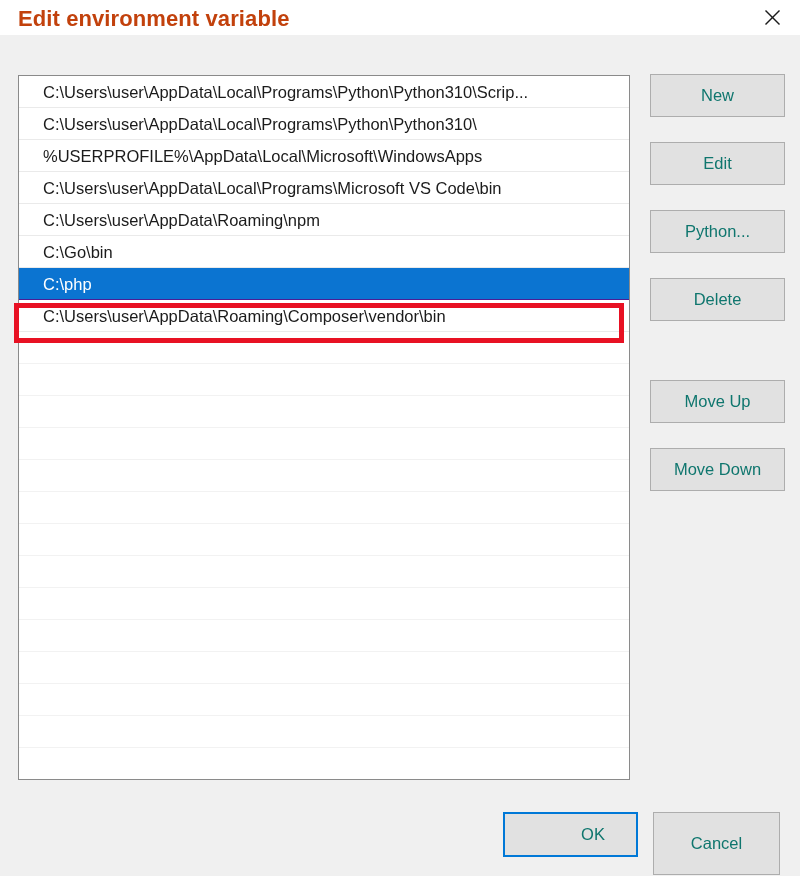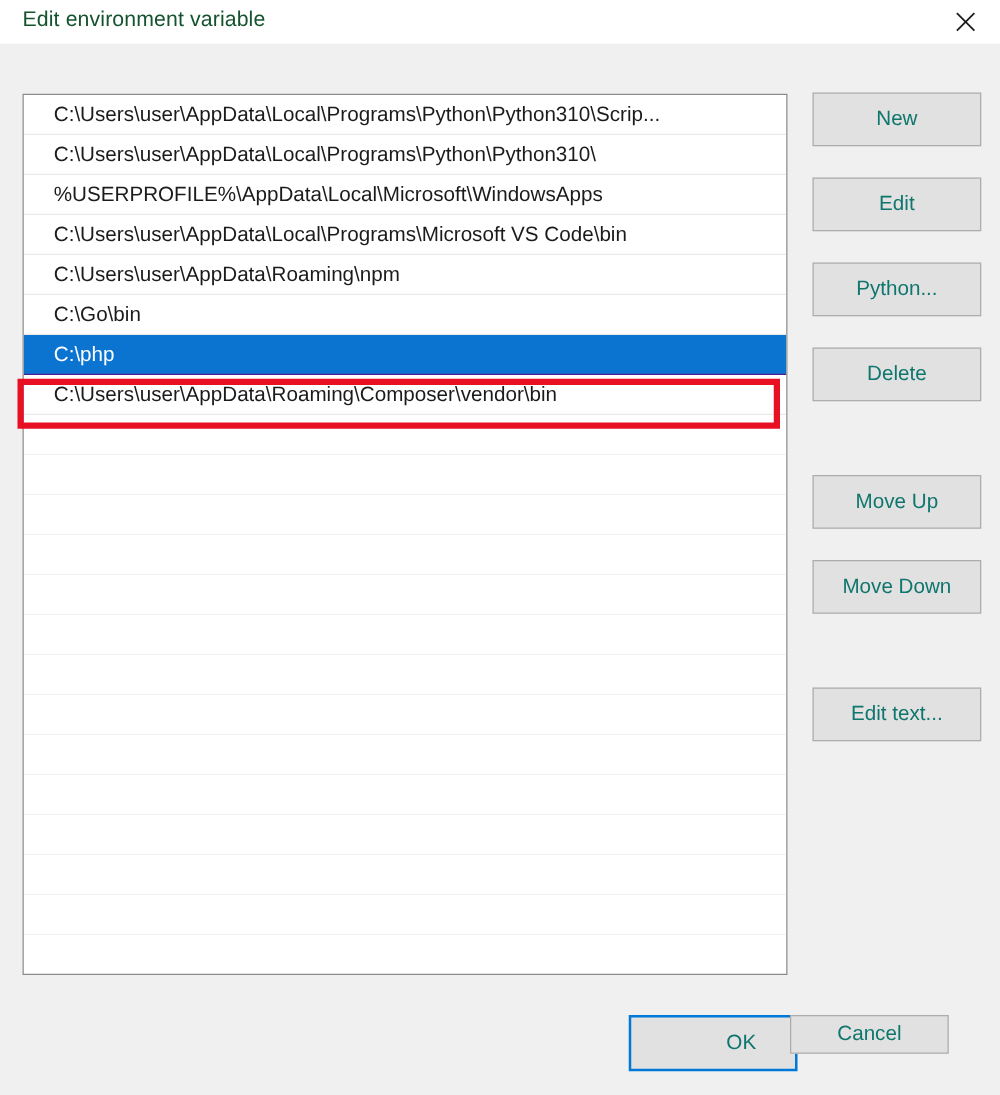--- a/index.html
+++ b/index.html
@@ -19,24 +19,25 @@
   .titlebar {
     position: absolute;
     left: 0; top: 0;
     width: 800px; height: 35px;
     background: #ffffff;
     border-bottom: 1px solid #ffffff;
   }
   .titlebar-title {
     position: absolute;
     left: 18px; top: 6px;
-    font-size: 17px;
-    color: #14532d;
+    font-size: 22px;
+    color: #c2410c;
     letter-spacing: 0.1px;
     white-space: nowrap;
+    font-weight: bold;
   }
   .close-button {
     position: absolute;
     right: 0; top: 0;
     width: 56px; height: 35px;
     display: flex;
     align-items: center;
     justify-content: center;
     cursor: pointer;
   }
@@ -124,24 +125,24 @@
   .btn-ok {
     left: 503px;
     top: 777px;
     width: 135px;
     height: 45px;
     background: #e1e1e1;
     border: 2px solid #0078d7;
     padding-left: 45px;
   }
   .btn-cancel {
-    left: 632px;
+    left: 653px;
     top: 777px;
     width: 127px;
-    height: 31px;
+    height: 63px;
   }
 </style>
 </head>
 <body>
 
 <div class="titlebar">
   <div class="titlebar-title">Edit environment variable</div>
   <div class="close-button">
     <span>
       <svg width="17" height="17" viewBox="0 0 17 17">
@@ -179,18 +180,17 @@
     </div>
 
   <div class="annotation-rect"></div>
 
   <button class="btn side-btn btn-new">New</button>
   <button class="btn side-btn btn-edit">Edit</button>
   <button class="btn side-btn btn-browse">Python...</button>
   <button class="btn side-btn btn-delete">Delete</button>
   <button class="btn side-btn btn-moveup">Move Up</button>
   <button class="btn side-btn btn-movedown">Move Down</button>
-  <button class="btn side-btn btn-edittext">Edit text...</button>
 
   <button class="btn btn-ok">OK</button>
   <button class="btn btn-cancel">Cancel</button>
 
 </div>
 
 </body></html>

